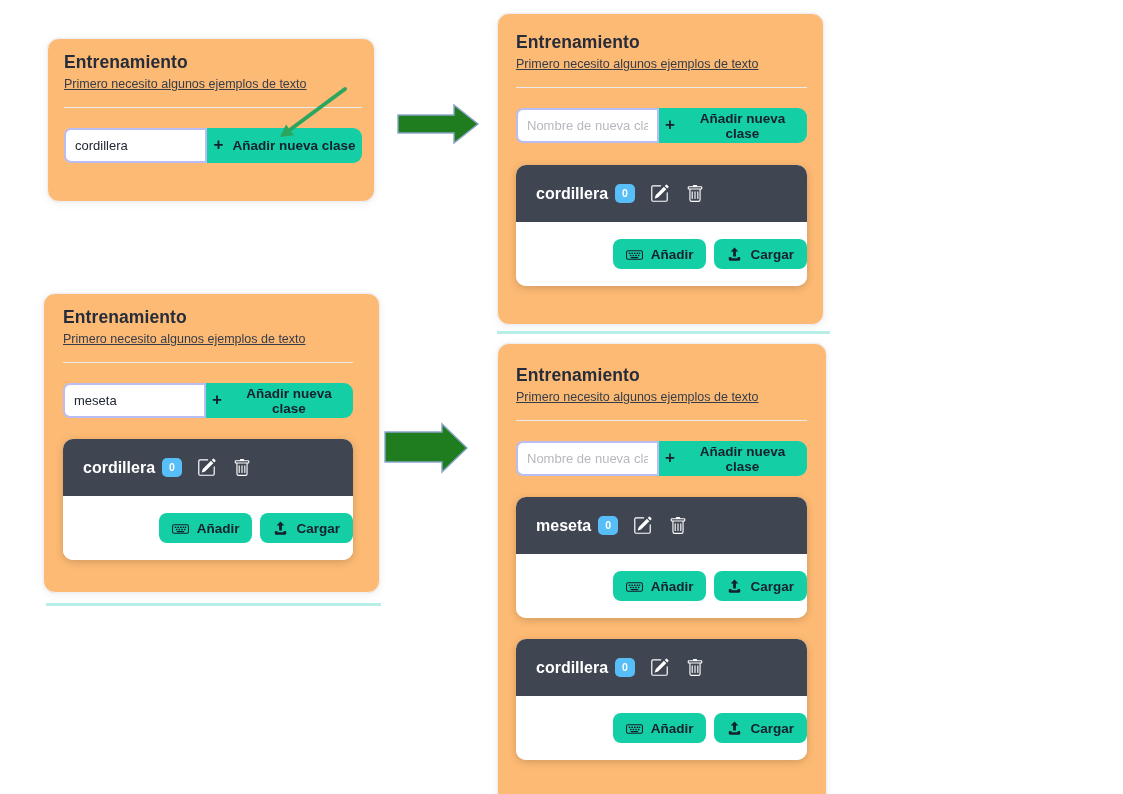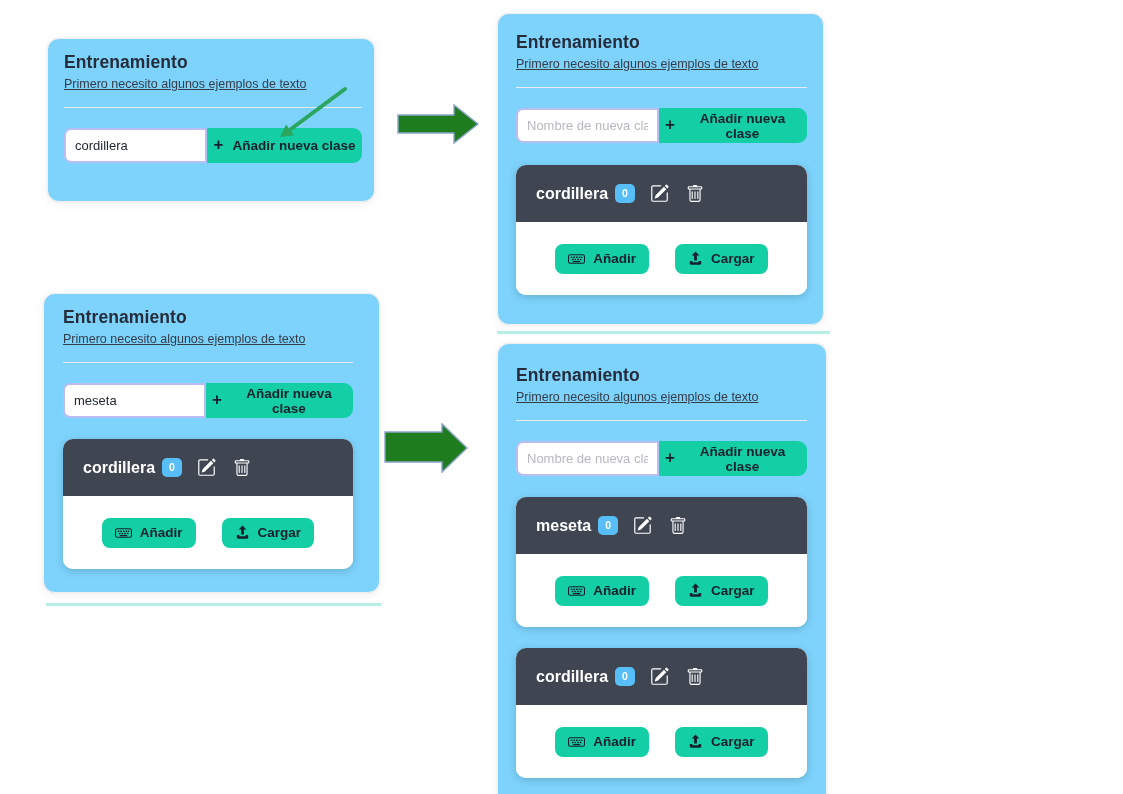--- a/index.html
+++ b/index.html
@@ -1,21 +1,21 @@
 <!DOCTYPE html>
 <html><head>
 <meta charset="utf-8">
 <style>
   html,body{margin:0;padding:0;background:#fff;}
   .canvas{
     position:relative;width:1123px;height:794px;background:#ffffff;
     font-family:"Liberation Sans",sans-serif;overflow:hidden;
   }
   .panel{
-    position:absolute;background:#7dd3fc;border:1px solid #f0f0f4;border-radius:12px;
+    position:absolute;background:#fdba74;border:1px solid #f0f0f4;border-radius:12px;
     box-shadow:0 2px 10px rgba(0,0,0,.06),0 0 2px rgba(0,0,0,.05);
     box-sizing:border-box;
   }
   #p1{left:47px;top:38px;width:328px;height:164px;padding:12px 12px 0 16px;}
   #p2{left:497px;top:13px;width:327px;height:312px;padding:17px 16px 0 18px;}
   #p3{left:43px;top:293px;width:337px;height:300px;padding:12px 26px 0 19px;}
   #p4{left:497px;top:343px;width:330px;height:462px;padding:20px 19px 0 18px;}
   .ptitle{font-size:17.5px;font-weight:700;color:#262c3a;line-height:22px;letter-spacing:.1px;}
   .psub{font-size:12.5px;color:#363d49;line-height:17px;margin-top:3px;text-decoration:underline;}
   .pdivider{border:none;border-top:1px solid #e9eaee;margin:14px 0 20px 0;}
@@ -38,22 +38,22 @@
     display:flex;align-items:center;padding:0 20px;box-sizing:border-box;
   }
   .class-name{font-size:16px;font-weight:700;color:#ffffff;}
   .badge{
     margin-left:7px;background:#58bef7;color:#fff;font-size:10.5px;font-weight:700;
     padding:4px 7px;border-radius:5px;line-height:1;
   }
   .hicon{color:#fff;margin-left:15px;display:flex;align-items:center;cursor:pointer;}
   .hicon.trash{margin-left:17px;}
   .class-body{
-    height:73px;background:#fff;border-radius:0 0 10px 10px;
-    display:flex;align-items:center;justify-content:center;gap:26px;
+    height:64px;background:#fff;border-radius:0 0 10px 10px;
+    display:flex;align-items:center;justify-content:flex-end;gap:8px;
   }
   .sbtn{
     border:none;background:#14cfa6;border-radius:8px;height:30px;padding:0 13px;cursor:pointer;
     display:inline-flex;align-items:center;gap:8px;
     font-family:"Liberation Sans",sans-serif;font-size:13.5px;font-weight:700;color:#14202c;
   }
   .sbtn svg{display:block;}
   .cyanline{position:absolute;height:3px;background:#b7eee7;}
   #cyan-p2{left:497px;top:331px;width:333px;}
   #cyan-p3{left:46px;top:603px;width:335px;}

